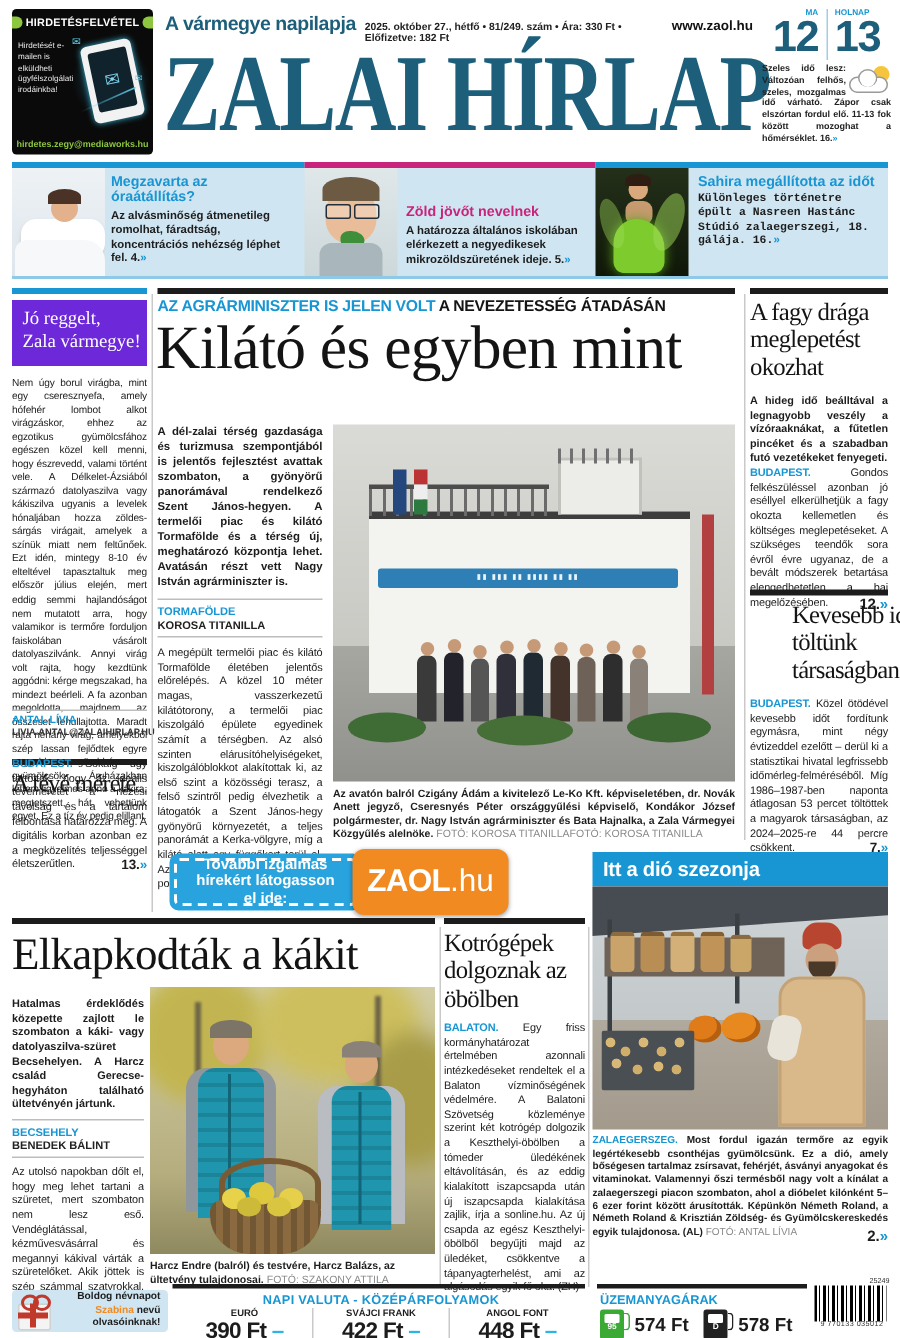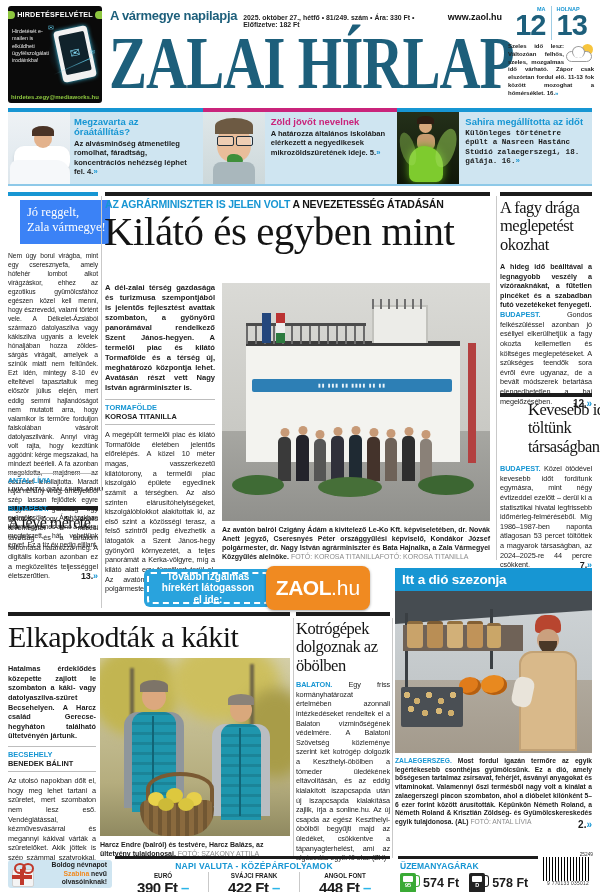--- a/index.html
+++ b/index.html
@@ -112,21 +112,21 @@
 
     <div style="flex: 1 1 0%; display: flex; border-top: 4px solid rgb(201, 36, 123);">
       <div class="ph" style="position:relative;width:62px;height:72px;background:linear-gradient(#dfe7e9,#cdd8da);flex:none;">
         <div style="left:14px;top:12px;width:34px;height:38px;border-radius:50% 50% 42% 42%;background:#e9bd9a;"></div>
         <div style="left:12px;top:6px;width:38px;height:16px;border-radius:50% 50% 0 0;background:#6d5a43;"></div>
         <div style="left:14px;top:24px;width:15px;height:8px;border:1.6px solid #23303b;border-radius:2px;background:rgba(255,255,255,.25);"></div>
         <div style="left:33px;top:24px;width:15px;height:8px;border:1.6px solid #23303b;border-radius:2px;background:rgba(255,255,255,.25);"></div>
         <div style="left:24px;top:42px;width:16px;height:12px;background:#3f8f3a;border-radius:40% 60% 50% 50%;"></div>
         <div style="left:10px;top:50px;width:42px;height:22px;background:#a9b7bc;border-radius:8px 8px 0 0;"></div>
       </div>
-      <div style="padding:5px 6px 0 6px;">
+      <div style="padding:5px 6px 0 6px;margin-top:20px;">
         <div class="b" style="font-size: 9.5px; line-height: 1.05; color: rgb(201, 36, 123);">Zöld jövőt nevelnek</div>
         <div style="font-size:7.6px;line-height:1.25;margin-top:2px;color:#1c1c1c;font-weight:bold;">
           <span>A határozza általános iskolában elérkezett a negyedikesek mikrozöldszüretének ideje.</span>
           <span class="b"> <span>5.</span><span class="blue">»</span></span>
         </div>
       </div>
     </div>
 
     <div style="flex: 1 1 0%; display: flex; border-top: 4px solid rgb(23, 150, 211);">
       <div class="ph" style="position:relative;width:62px;height:72px;background:linear-gradient(#24301a,#101708);flex:none;">
@@ -144,21 +144,21 @@
           <span class="b"> <span>16.</span><span class="blue">»</span></span>
         </div>
       </div>
     </div>
   </div>
 
   <div class="bar bar-blue" style="left:8px;top:192px;width:90px;"></div>
   <div class="bar" style="left:105px;top:192px;width:385px;"></div>
   <div class="bar" style="left:500px;top:192px;width:92px;"></div>
 
-  <div class="abs" style="left:20px;top:200px;width:90px;height:44px;background:#3b82f6;color:#fff;">
+  <div class="abs" style="left:8px;top:200px;width:90px;height:44px;background:#6d28d9;color:#fff;">
     <div class="serif" style="font-size:12.5px;line-height:1.2;padding:5px 0 0 7px;white-space:pre-line;">Jó reggelt,
 Zala vármegye!</div>
   </div>
   <div class="abs just" style="left:8px;top:251px;width:90px;font-size:6.75px;line-height:1.34;letter-spacing:-0.1px;color:#222;">Nem úgy borul virágba, mint egy cseresznyefa, amely hófehér lombot alkot virágzáskor, ehhez az egzotikus gyümölcsfához egészen közel kell menni, hogy észrevedd, valami történt vele. A Délkelet-Ázsiából származó datolyaszilva vagy kákiszilva ugyanis a levelek hónaljában hozza zöldes-sárgás virágait, amelyek a színük miatt nem feltűnőek. Ezt idén, mintegy 8-10 év elteltével tapasztaltuk meg először július elején, mert eddig semmi hajlandóságot nem mutatott arra, hogy valamikor is termőre forduljon faiskolában vásárolt datolyaszilvánk. Annyi virág volt rajta, hogy kezdtünk aggódni: kérge megszakad, ha mindezt beérleli. A fa azonban megoldotta, majdnem az összeset lehullajtotta. Maradt rajta néhány virág, amelyekből szép lassan fejlődtek egyre nagyobb gömbbé a gyümölcsök. Áruházakban lettem figyelmes anno a kákira, megtetszett, hát vehettünk egyet. Ez a tíz év pedig elillant.</div>
   <div class="abs" style="left:8px;top:470px;width:90px;">
     <hr class="hair">
     <div class="b" style="font-size:7px;color:#1796d3;">ANTAL LÍVIA</div>
     <div class="b" style="font-size:6.2px;color:#333;margin-top:1px;">LIVIA.ANTAL@ZALAIHIRLAP.HU</div>
   </div>
 
@@ -209,21 +209,21 @@
     <div style="left:10px;bottom:26px;width:52px;height:20px;border-radius:50%;background:#3f6b35;"></div>
     <div style="left:96px;bottom:24px;width:64px;height:20px;border-radius:50%;background:#466f38;"></div>
     <div style="left:196px;bottom:26px;width:56px;height:20px;border-radius:50%;background:#3c6632;"></div>
     <div style="left:246px;top:60px;width:8px;height:120px;background:#b34040;"></div>
   </div>
   <p class="abs just" style="left:222px;top:525px;width:268px;font-size:7px;line-height:1.3;font-weight:bold;color:#1c1c1c;">
     <span>Az avatón balról Czigány Ádám a kivitelező Le-Ko Kft. képviseletében, dr. Novák Anett jegyző, Cseresnyés Péter országgyűlési képviselő, Kondákor József polgármester, dr. Nagy István agrárminiszter és Bata Hajnalka, a Zala Vármegyei Közgyűlés alelnöke.</span>
     <span style="color:#8a8a8a;font-weight:normal;">FOTÓ: KOROSA TITANILLA</span><span style="color:#8a8a8a;font-weight:normal;">FOTÓ: KOROSA TITANILLA</span>
   </p>
 
-  <div class="abs" style="left:113px;top:566px;width:226px;height:44px;display:flex;align-items:center;margin-left:31px;">
+  <div class="abs" style="left:113px;top:566px;width:226px;height:44px;display:flex;align-items:center;">
     <div style="flex:1;height:38px;background:#29a3dd;border-radius:6px;padding:3px;box-sizing:border-box;">
       <div style="border:2px dashed #fff;border-radius:4px;height:100%;display:flex;align-items:center;justify-content:center;box-sizing:border-box;">
         <span class="b" style="color:#fff;font-size:10px;text-align:center;line-height:1.15;padding:0 10px;">További izgalmas hírekért látogasson el ide:</span>
       </div>
     </div>
     <div style="width:104px;height:44px;margin-left:-6px;background:#f08a21;border-radius:8px;display:flex;align-items:center;justify-content:center;box-shadow:0 1px 3px rgba(0,0,0,.35);">
       <span class="b" style="color:#fff;font-size:21px;letter-spacing:-0.5px;">ZAOL</span>
         <span style="color:#fff;font-size:21px;">.hu</span>
     </div>
   </div>

